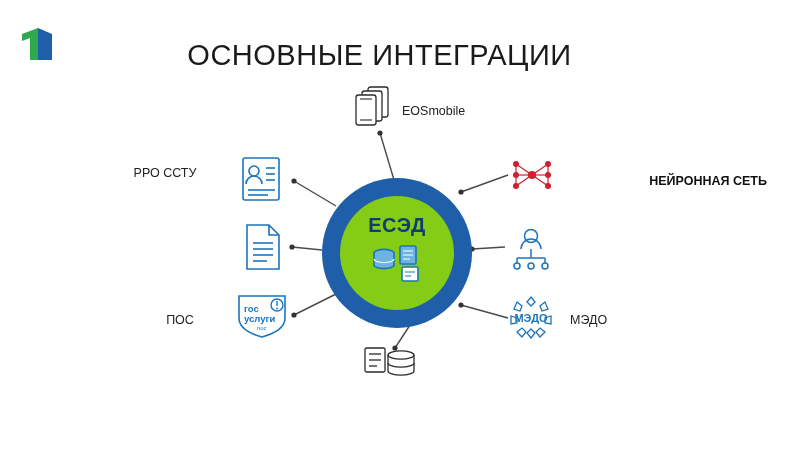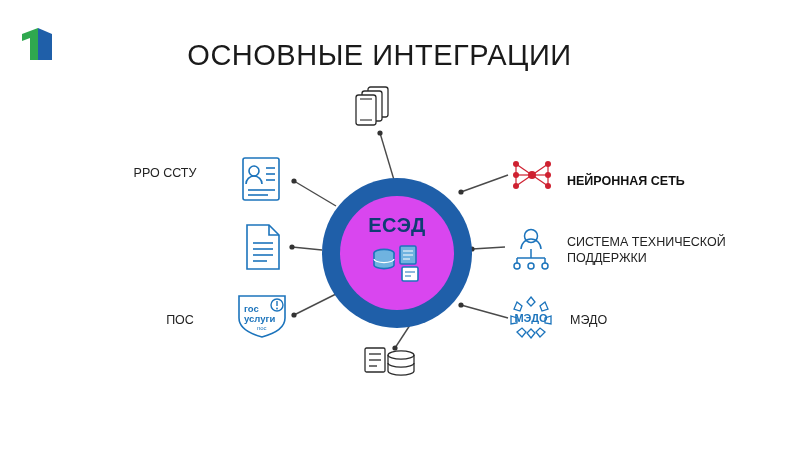--- a/index.html
+++ b/index.html
@@ -54,21 +54,21 @@
     background: #1f5fa9;
     box-sizing: border-box;
   }
   .hub-inner {
     position: absolute;
     left: 18px;
     top: 18px;
     width: 114px;
     height: 114px;
     border-radius: 50%;
-    background: #d946ef;
+    background: #84cc16;
     display: flex;
     flex-direction: column;
     align-items: center;
     justify-content: flex-start;
     box-sizing: border-box;
   }
   .hub-label {
     margin-top: 18px;
     font-size: 20px;
     font-weight: bold;
@@ -182,20 +182,21 @@
           <rect x="10" y="5" width="20" height="30" rx="2.5"></rect>
           <rect x="4" y="9" width="20" height="30" rx="2.5"></rect>
         </g>
         <g stroke="#2b2b2b" stroke-width="1.1">
           <line x1="8" y1="13" x2="20" y2="13"></line>
           <line x1="8" y1="34" x2="20" y2="34"></line>
         </g>
       </svg>
     </div>
   </div>
+  <div class="node-label label-right" style="left:402px; top:104px; width:130px;">EOSmobile</div>
 
   <div class="node" style="left:240px; top:156px;">
     <div class="icon-box">
       <svg width="46" height="46" viewBox="0 0 46 46" xmlns="http://www.w3.org/2000/svg">
         <rect x="3" y="2" width="36" height="42" rx="2" fill="#ffffff" stroke="#1c74bc" stroke-width="1.6"></rect>
         <circle cx="14" cy="15" r="5" fill="none" stroke="#1c74bc" stroke-width="1.6"></circle>
         <path d="M6 28 a8 8 0 0 1 16 0" fill="none" stroke="#1c74bc" stroke-width="1.6"></path>
         <g stroke="#1c74bc" stroke-width="1.6">
           <line x1="26" y1="12" x2="35" y2="12"></line>
           <line x1="26" y1="18" x2="35" y2="18"></line>
@@ -272,41 +273,39 @@
           <circle cx="6" cy="20" r="3"></circle>
           <circle cx="6" cy="31" r="3"></circle>
           <circle cx="22" cy="20" r="4"></circle>
           <circle cx="38" cy="9" r="3"></circle>
           <circle cx="38" cy="20" r="3"></circle>
           <circle cx="38" cy="31" r="3"></circle>
         </g>
       </svg>
     </div>
   </div>
-  <div class="node-label label-right bold" style="left:567px; top:174px; width:200px;">НЕЙРОННАЯ СЕТЬ</div>
+  <div class="node-label label-right bold" style="left:567px; top:174px; width:200px;text-align:right;">НЕЙРОННАЯ СЕТЬ</div>
 
   <div class="node" style="left:508px; top:226px;">
     <div class="icon-box">
       <svg width="46" height="44" viewBox="0 0 46 44" xmlns="http://www.w3.org/2000/svg">
         <g stroke="#1c74bc" stroke-width="1.5" fill="none">
           <circle cx="23" cy="10" r="6.5"></circle>
           <path d="M13 23 a10 10 0 0 1 20 0"></path>
           <line x1="23" y1="23" x2="23" y2="32"></line>
           <line x1="9" y1="32" x2="37" y2="32"></line>
           <line x1="9" y1="32" x2="9" y2="37"></line>
           <line x1="37" y1="32" x2="37" y2="37"></line>
           <circle cx="9" cy="40" r="3"></circle>
           <circle cx="23" cy="40" r="3"></circle>
           <circle cx="37" cy="40" r="3"></circle>
         </g>
       </svg>
     </div>
   </div>
-  <div class="node-label label-right" style="left:567px; top:235px; width:225px;">СИСТЕМА ТЕХНИЧЕСКОЙ
-ПОДДЕРЖКИ</div>
 
   <div class="node" style="left:505px; top:294px;">
     <div class="icon-box">
       <svg width="52" height="48" viewBox="0 0 52 48" xmlns="http://www.w3.org/2000/svg">
         <g stroke="#1c74bc" stroke-width="1.3" fill="none">
           <path d="M26 3 l4 5 -4 4 -4 -4 z"></path>
           <path d="M12 8 l5 4 -2 5 -6 -2 z"></path>
           <path d="M40 8 l-5 4 2 5 6 -2 z"></path>
           <path d="M6 22 l6 2 0 5 -6 1 z"></path>
           <path d="M46 22 l-6 2 0 5 6 1 z"></path>

